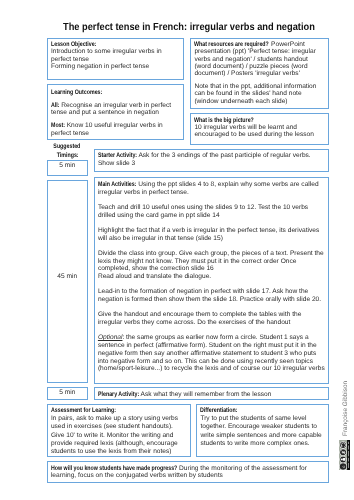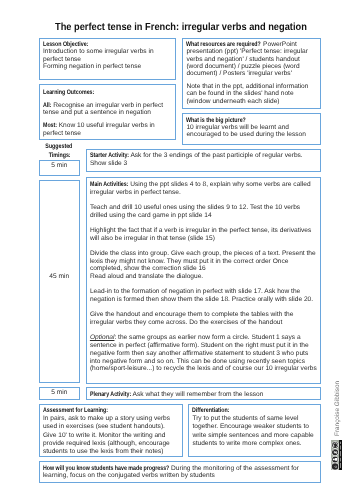--- a/index.html
+++ b/index.html
@@ -1,19 +1,19 @@
 <!DOCTYPE html>
 <html><head>
 <meta charset="utf-8">
 <style>
   html,body{margin:0;padding:0;}
   body{width:354px;height:500px;background:#ffffff;
        font-family:"Liberation Sans",sans-serif;overflow:hidden;position:relative;
        -webkit-font-smoothing:antialiased;text-rendering:geometricPrecision;}
-  #page{position:absolute;left:4px;top:0;width:290px;height:500px;
+  #page{position:absolute;left:12px;top:0;width:290px;height:500px;
         will-change:transform;transform:translateZ(0);padding-left:8px;}
   .title{position:absolute;left:0;top:21.5px;width:354px;text-align:center;
          font-size:10.3px;line-height:12px;font-weight:bold;color:#111;}
   .title span{display:inline-block;transform:scaleX(0.9);transform-origin:50% 50%;}
   .box{position:absolute;border:1px solid #6aa6dd;box-sizing:border-box;background:#fff;
        font-size:6.6px;line-height:7.3px;color:#2b2b2b;padding:2.6px 2.6px 0 3.4px;
        overflow:hidden;}
   .box.tall{line-height:7.7px;padding-top:3.0px;}
   .box.wide{line-height:8.05px;padding-top:2.4px;}
   .box.pt{padding-top:4.4px;}

